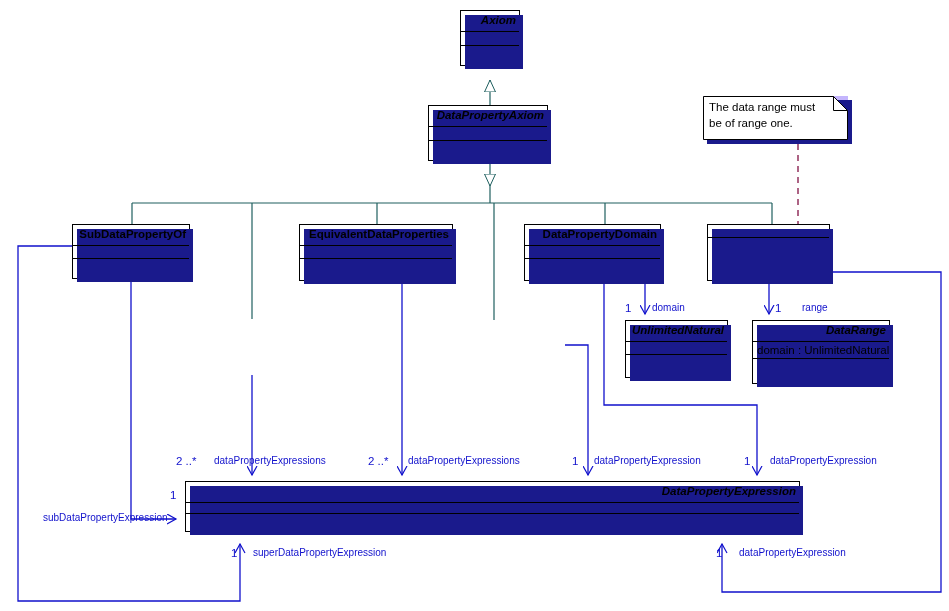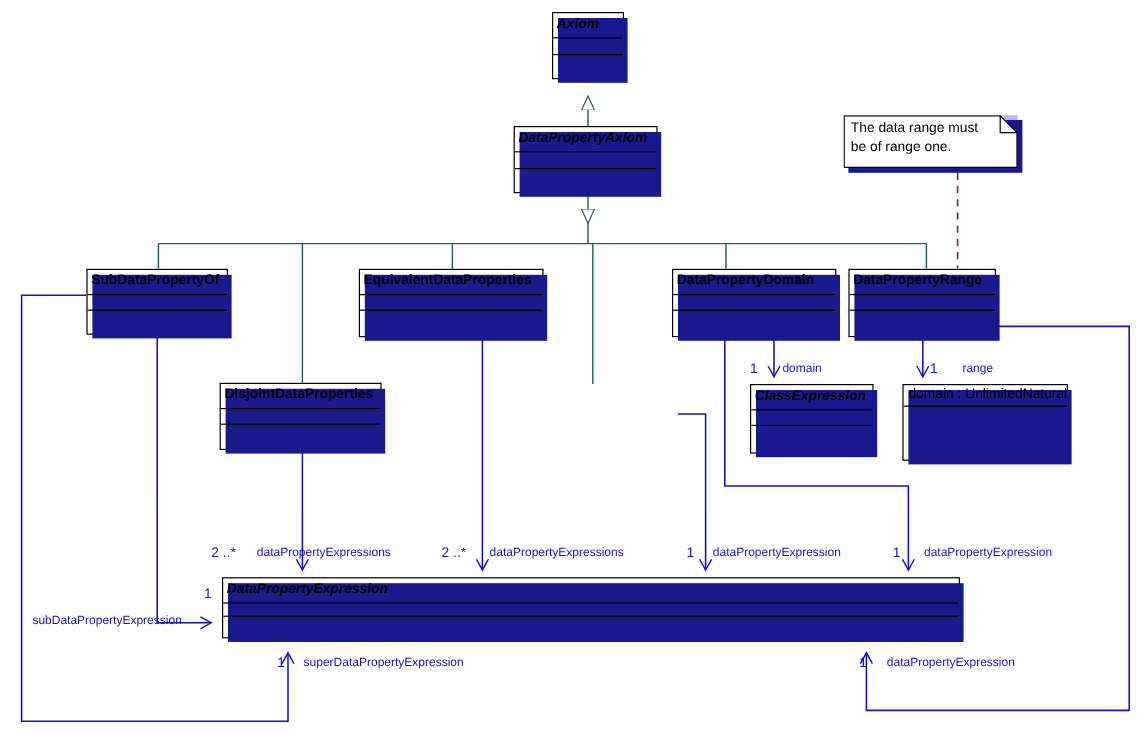--- a/index.html
+++ b/index.html
@@ -6,21 +6,21 @@
   body{width:949px;height:611px;overflow:hidden;
        font-family:"Liberation Sans","DejaVu Sans",sans-serif;}
   #stage{position:relative;width:949px;height:611px;background:#fff;}
   svg#wires{position:absolute;left:0;top:0;width:949px;height:611px;}
 
   
   .cls{position:absolute;box-sizing:border-box;background:#ffffff;
        border:1px solid #000000;z-index:5;}
   .cls .shadow{position:absolute;left:4px;top:4px;right:-4px;bottom:-4px;
        background:#1a1a8c;z-index:-1;}
-  .cls .nm{box-sizing:border-box;width:100%;text-align:left;
+  .cls .nm{box-sizing:border-box;width:100%;text-align:right;
        color:#000;font-size:11.5px;font-weight:bold;line-height:1;
        padding:4px 3px 4px;border-bottom:1px solid #000;
        white-space:nowrap;overflow:hidden;}
   .cls .nm.it{font-style:italic;}
   .cls .cmp{box-sizing:border-box;width:100%;border-bottom:1px solid #000;}
   .cls .cmp.txt{font-size:11.5px;color:#000;padding:2px 4px;font-weight:normal;
        line-height:1.1;white-space:nowrap;}
   .cls .ops{box-sizing:border-box;width:100%;}
 
   
@@ -117,51 +117,45 @@
     <div class="ops" style="height:22px;"></div>
   </div>
 
   <div class="cls" style="left:299px;top:224px;width:154px;height:57px;">
     <div class="shadow"></div>
     <div class="nm">EquivalentDataProperties</div>
     <div class="cmp" style="height:13px;"></div>
     <div class="ops" style="height:24px;"></div>
   </div>
 
-  <div class="cls" style="left:560px;top:224px;width:137px;height:57px;">
+  <div class="cls" style="left:524px;top:224px;width:137px;height:57px;">
     <div class="shadow"></div>
     <div class="nm">DataPropertyDomain</div>
     <div class="cmp" style="height:13px;"></div>
     <div class="ops" style="height:24px;"></div>
   </div>
 
   <div class="cls" style="left:707px;top:224px;width:123px;height:57px;">
     <div class="shadow"></div>
-    <div class="nm">DataPropertyRange</div>
     <div class="cmp" style="height:13px;"></div>
     <div class="ops" style="height:24px;"></div>
   </div>
 
-  <div class="cls" style="left:183px;top:319px;width:135px;height:56px;">
-    <div class="shadow"></div>
-    <div class="nm">DisjointDataProperties</div>
-    <div class="cmp" style="height:13px;"></div>
-    <div class="ops" style="height:23px;"></div>
-  </div>
 
 
   <div class="cls" style="left:625px;top:320px;width:103px;height:58px;">
     <div class="shadow"></div>
-    <div class="nm it">ClassExpression</div>
+    <div class="nm it">UnlimitedNatural</div>
     <div class="cmp" style="height:13px;"></div>
     <div class="ops" style="height:25px;"></div>
   </div>
 
   <div class="cls" style="left:752px;top:320px;width:138px;height:64px;">
     <div class="shadow"></div>
+    <div class="nm it">DataRange</div>
     <div class="cmp txt">domain : UnlimitedNatural</div>
     <div class="ops" style="height:23px;"></div>
   </div>
 
   <div class="cls" style="left:185px;top:481px;width:615px;height:51px;">
     <div class="shadow"></div>
     <div class="nm it">DataPropertyExpression</div>
     <div class="cmp" style="height:11px;"></div>
     <div class="ops" style="height:19px;"></div>
   </div>
@@ -192,21 +186,21 @@
   <span class="mult" style="left:368px;top:456px;">2 ..*</span>
   <span class="lbl" style="left:408px;top:456px;">dataPropertyExpressions</span>
 
   <span class="mult" style="left:572px;top:456px;">1</span>
   <span class="lbl" style="left:594px;top:456px;">dataPropertyExpression</span>
 
   <span class="mult" style="left:744px;top:456px;">1</span>
   <span class="lbl" style="left:770px;top:456px;">dataPropertyExpression</span>
 
   <span class="mult" style="left:170px;top:490px;">1</span>
-  <span class="lbl" style="left:27px;top:513px;">subDataPropertyExpression</span>
+  <span class="lbl" style="left:43px;top:513px;">subDataPropertyExpression</span>
 
   <span class="mult" style="left:231px;top:548px;">1</span>
   <span class="lbl" style="left:253px;top:548px;">superDataPropertyExpression</span>
 
   <span class="mult" style="left:716px;top:548px;">1</span>
   <span class="lbl" style="left:739px;top:548px;">dataPropertyExpression</span>
 
 </div>
 
 </body></html>

